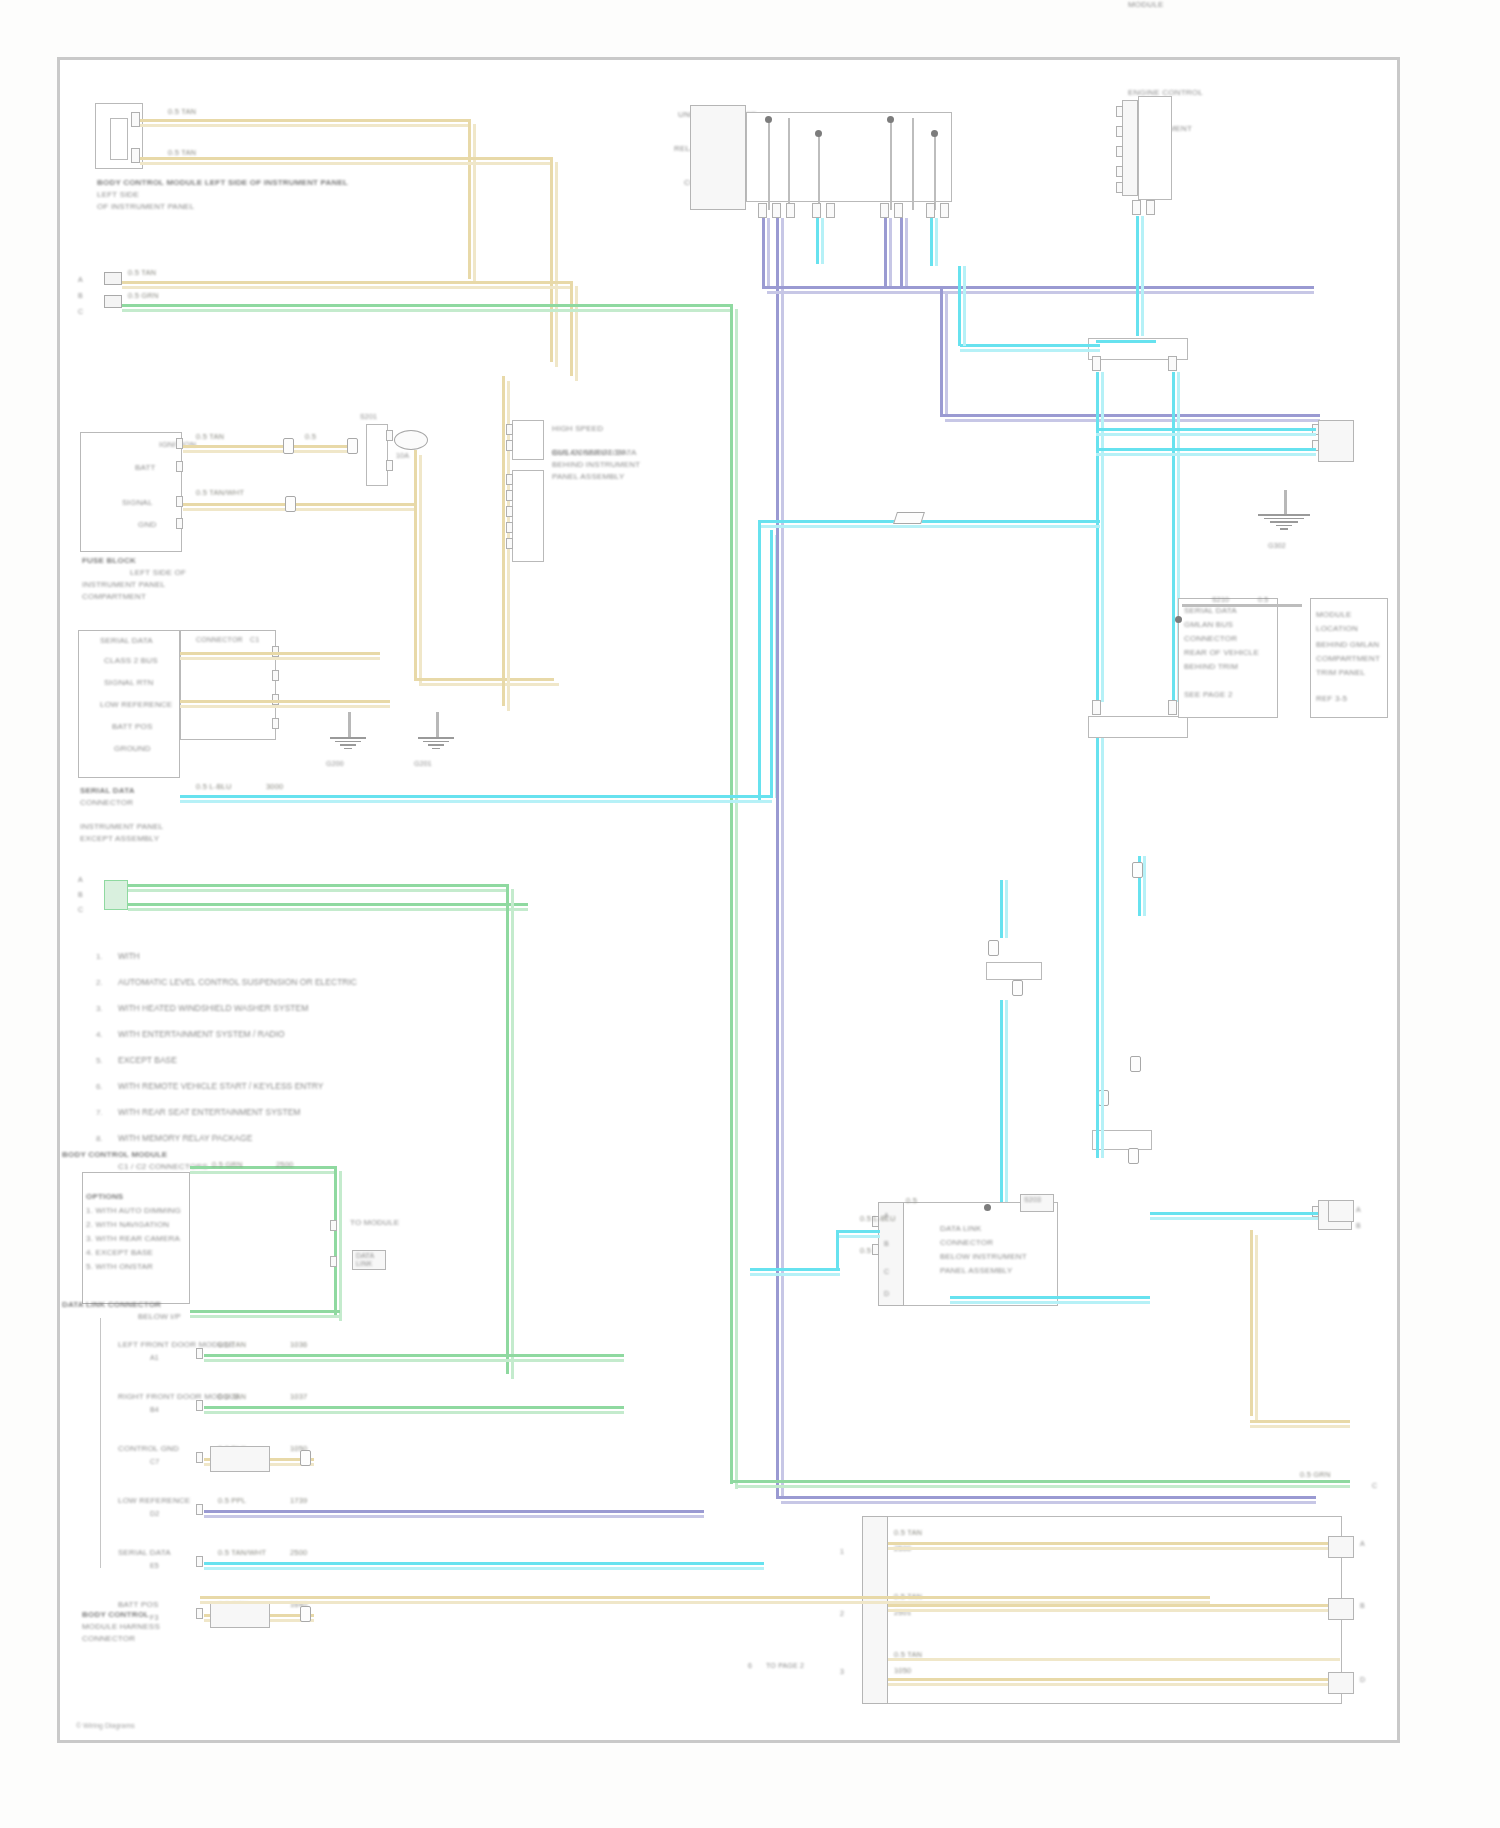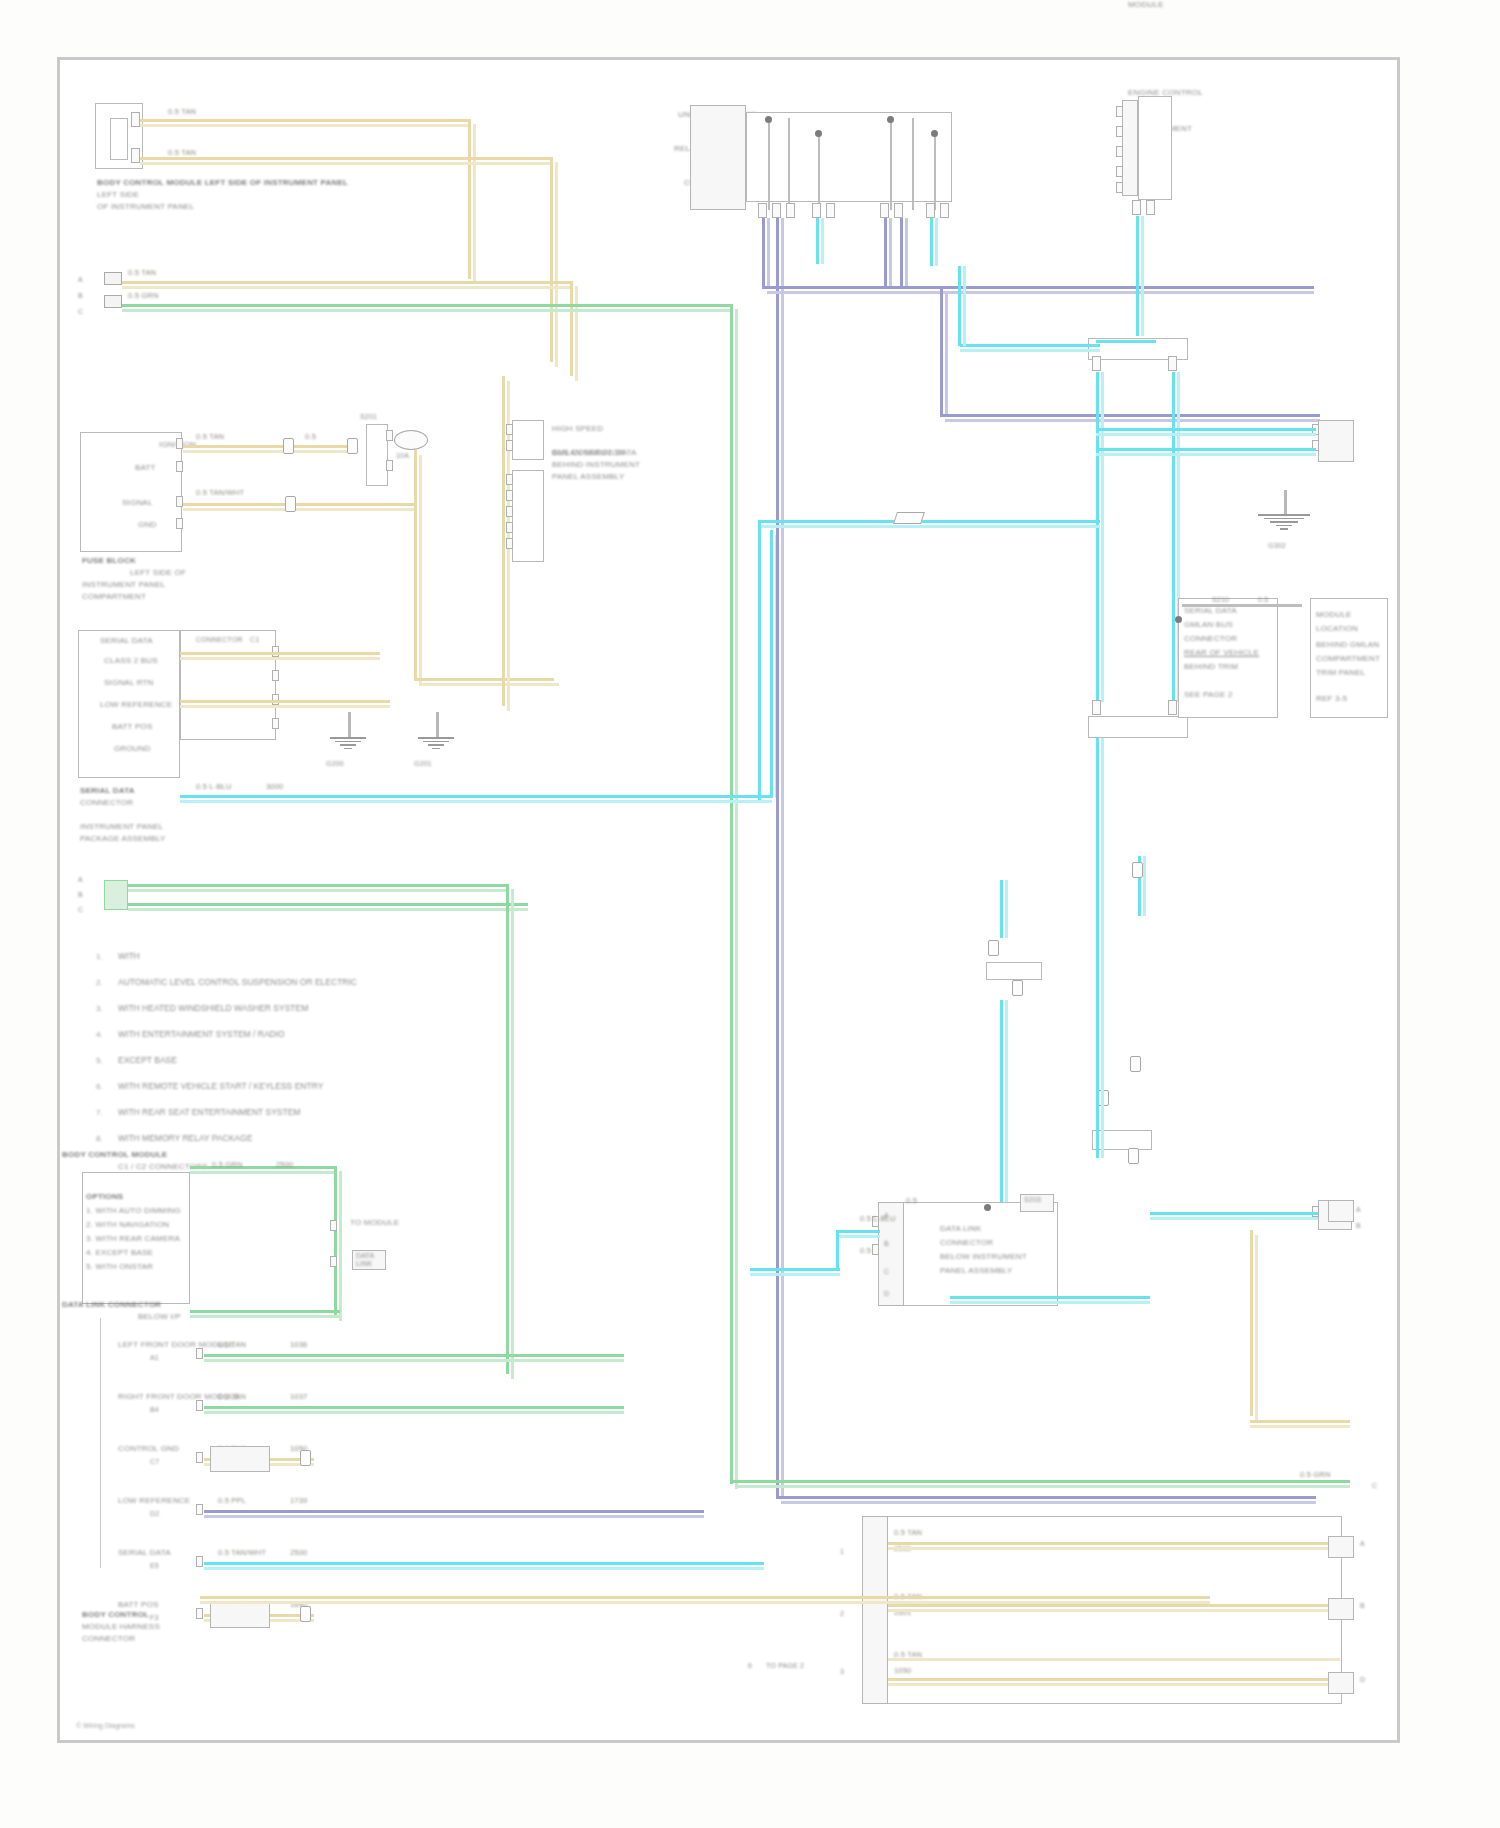--- a/index.html
+++ b/index.html
@@ -199,21 +199,21 @@
   <div class="pin sm" style="left:272px;top:718px;"></div>
 
   <div class="wire h" style="left:180px;top:652px;width:200px;border-color:#e8d9a8;"></div>
   <div class="wire h" style="left:180px;top:657px;width:200px;border-color:#f0e7c9;"></div>
   <div class="wire h" style="left:180px;top:700px;width:210px;border-color:#e8d9a8;"></div>
   <div class="wire h" style="left:180px;top:705px;width:210px;border-color:#f0e7c9;"></div>
 
   <div class="txt b" style="left:80px;top:786px;">SERIAL DATA</div>
   <div class="txt" style="left:80px;top:798px;">CONNECTOR</div>
   <div class="txt" style="left:80px;top:822px;">INSTRUMENT PANEL</div>
-  <div class="txt" style="left:80px;top:834px;">PACKAGE ASSEMBLY</div>
+  <div class="txt" style="left:80px;top:834px;">EXCEPT ASSEMBLY</div>
 
   <div class="txt wlab" style="left:196px;top:782px;">0.5 L-BLU</div>
   <div class="txt wlab" style="left:266px;top:782px;">3000</div>
   <div class="wire h" style="left:180px;top:795px;width:592px;border-color:#67e2ef;"></div>
   <div class="wire h" style="left:180px;top:800px;width:592px;border-color:#b6f1f7;"></div>
   <div class="wire v" style="left:770px;top:530px;height:268px;border-color:#67e2ef;"></div>
   <div class="wire v" style="left:775px;top:535px;height:263px;border-color:#b6f1f7;"></div>
 
   <div class="txt tiny" style="left:78px;top:876px;">A</div>
   <div class="txt tiny" style="left:78px;top:891px;">B</div>
@@ -450,21 +450,21 @@
       <i style="width:16px;"></i>
       <i style="width:8px;"></i>
   </div>
   <div class="wire v" style="left:1284px;top:490px;height:24px;border-color:#b8b8b8;"></div>
   <div class="txt tiny" style="left:1268px;top:542px;">G302</div>
 
   <div class="box" style="left:1178px;top:598px;width:100px;height:120px;"></div>
   <div class="txt" style="left:1184px;top:606px;">SERIAL DATA</div>
   <div class="txt" style="left:1184px;top:620px;">GMLAN BUS</div>
   <div class="txt" style="left:1184px;top:634px;">CONNECTOR</div>
-  <div class="txt" style="left:1184px;top:648px;text-decoration:underline;">REAR OF VEHICLE</div>
+  <div class="txt" style="left:1184px;top:648px;">REAR OF VEHICLE</div>
   <div class="txt" style="left:1184px;top:662px;">BEHIND TRIM</div>
   <div class="txt" style="left:1184px;top:690px;">SEE PAGE 2</div>
 
   <div class="box" style="left:1310px;top:598px;width:78px;height:120px;"></div>
   <div class="txt" style="left:1316px;top:610px;">MODULE</div>
   <div class="txt" style="left:1316px;top:624px;">LOCATION</div>
   <div class="txt" style="left:1316px;top:640px;">BEHIND GMLAN</div>
   <div class="txt" style="left:1316px;top:654px;">COMPARTMENT</div>
   <div class="txt" style="left:1316px;top:668px;">TRIM PANEL</div>
   <div class="txt" style="left:1316px;top:694px;">REF 3-5</div>

